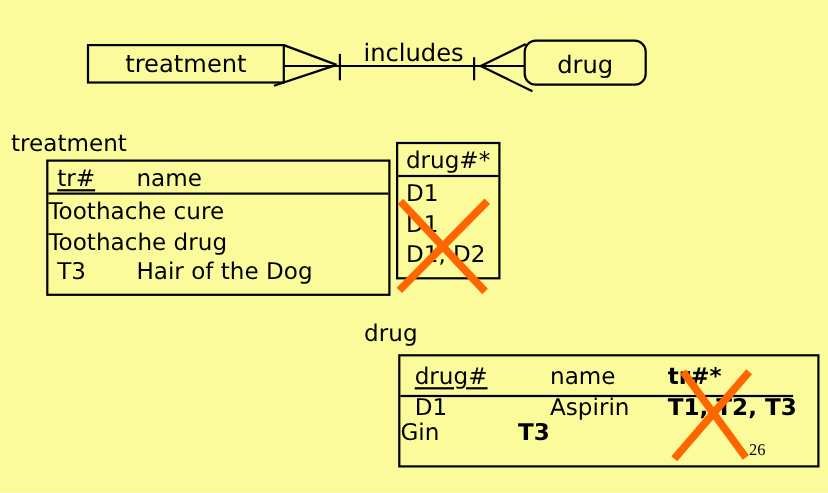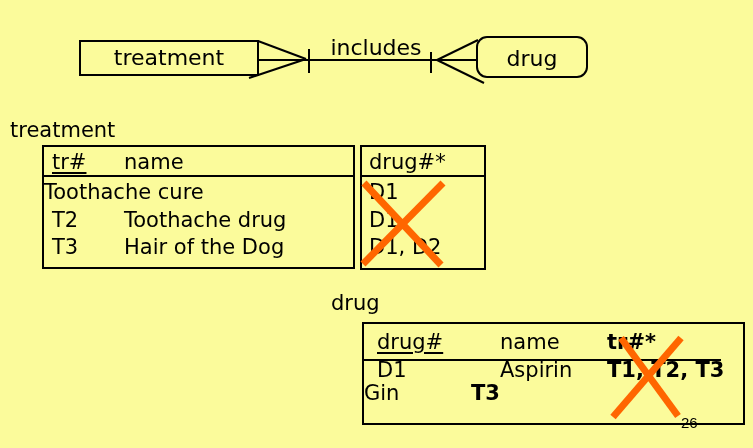--- a/index.html
+++ b/index.html
@@ -22,21 +22,21 @@
   .tbl-label { position:absolute; font-size:21px; line-height:24px; z-index:2; }
   .t-label { left:10px;  top:118px; }
   .d-label { left:331px; top:291px; }
 
   
   .box { position:absolute; border:2px solid #000; font-size:21px; z-index:2; background:transparent; }
 
   
   .t-main  { left:42px;  top:145px; width:313px; height:124px; }
   
-  .t-extra { left:360px; top:145px; width:126px; height:125px; }
+  .t-extra { left:360px; top:129px; width:95px; height:125px; }
 
   .thead { display:flex; height:30px; line-height:25px; padding-top:3px; border-bottom:2px solid #000; }
   .tbody { padding-top:2px; }
   .trow  { display:flex; height:27.5px; line-height:27.5px; }
   .c1 { width:80px; padding-left:8px; }
   .c2 { flex:1; }
   .pad7 { padding-left:7px; }
 
   .key { text-decoration:underline; text-decoration-thickness:2px; text-underline-offset:3px; }
 
@@ -44,42 +44,41 @@
   .d-table { left:362px; top:322px; width:383px; height:103px; }
   .dhead { display:flex; height:35px; line-height:32px; padding-top:2px; }
   .dsep  { position:absolute; left:0; top:35px; width:357px; height:2px; background:#000; }
   .dbody { padding-top:0; }
   .drow  { display:flex; height:22.5px; line-height:22.5px; }
   .d1 { width:136px; padding-left:13px; }
   .d2 { width:107px; }
   .d3 { flex:1;font-weight:bold; }
 
   .pagenum {
-    position:absolute; left:681px; top:414px; z-index:6;
-    font-family:Liberation Sans, sans-serif; font-size:15px;
+    position:absolute; left:681px; top:402px; z-index:6;
+    font-family:Liberation Serif, serif; font-size:15px;
   }
 </style>
 </head>
 <body>
 
 <div class="slide">
 
   <div class="tbl-label t-label">treatment</div>
 
   <div class="box t-main">
     <div class="thead">
       <span class="c1"><span class="key">tr#</span></span>
       <span class="c2">name</span>
     </div>
     <div class="tbody">
       <div class="trow">
         <span class="c2">Toothache cure</span>
       </div>
       <div class="trow">
-        <span class="c1">T2</span>
         <span class="c2">Toothache drug</span>
       </div>
       <div class="trow">
         <span class="c1">T3</span>
         <span class="c2">Hair of the Dog</span>
       </div>
     </div>
   </div>
 
   <div class="box t-extra">

